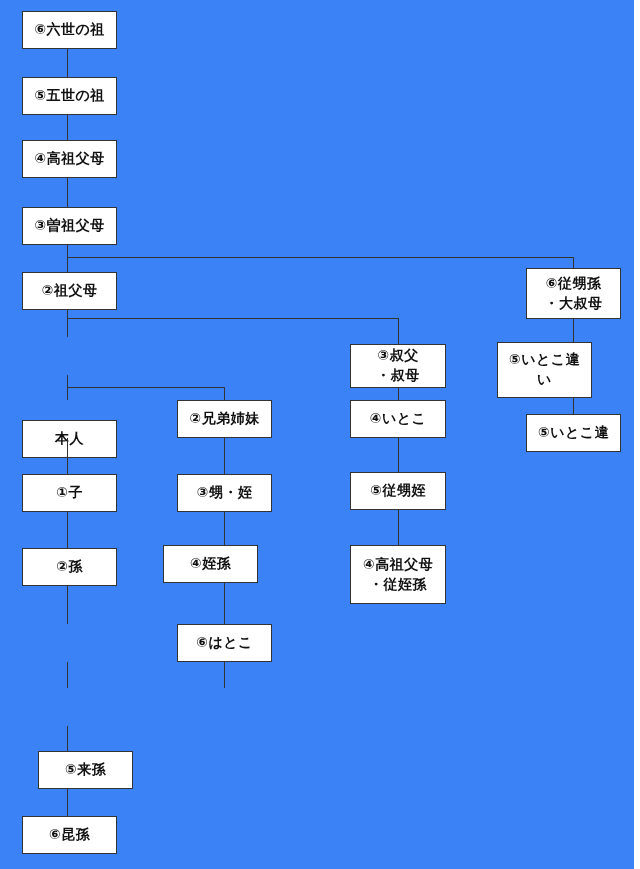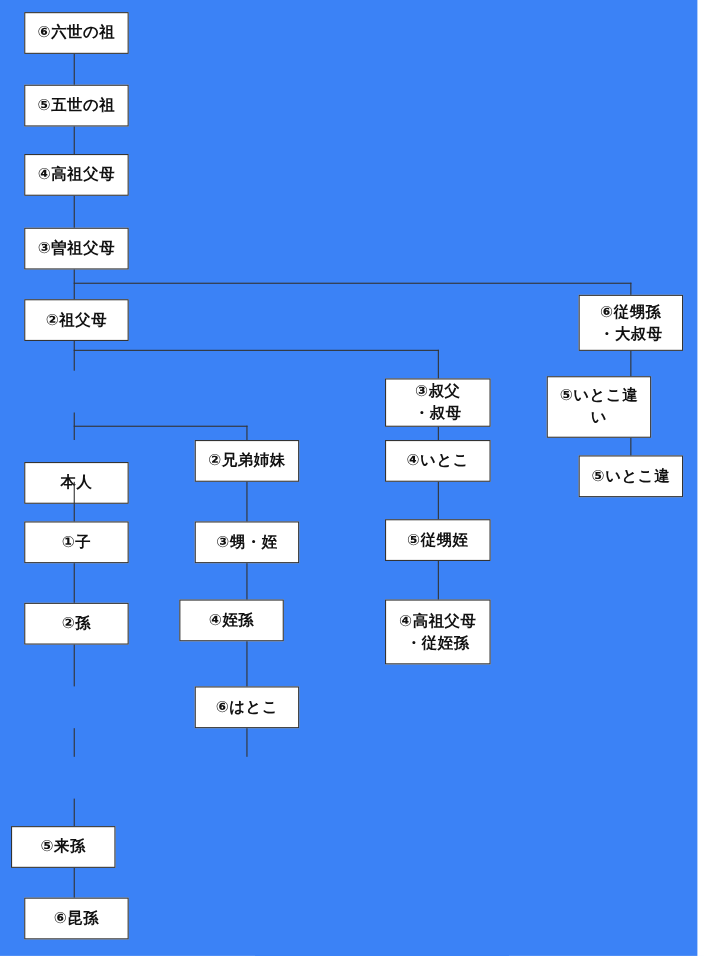--- a/index.html
+++ b/index.html
@@ -30,21 +30,21 @@
 <div id="canvas">
 
   <div class="node" style="left:22px;top:11px;width:95px;height:38px">⑥六世の祖</div>
   <div class="node" style="left:22px;top:77px;width:95px;height:38px">⑤五世の祖</div>
   <div class="node" style="left:22px;top:140px;width:95px;height:38px">④高祖父母</div>
   <div class="node" style="left:22px;top:207px;width:95px;height:38px">③曽祖父母</div>
   <div class="node" style="left:22px;top:272px;width:95px;height:38px">②祖父母</div>
   <div class="node" style="left:22px;top:420px;width:95px;height:38px">本人</div>
   <div class="node" style="left:22px;top:474px;width:95px;height:38px">①子</div>
   <div class="node" style="left:22px;top:548px;width:95px;height:38px">②孫</div>
-  <div class="node" style="left:10px;top:751px;width:95px;height:38px">⑤来孫</div>
+  <div class="node" style="left:38px;top:751px;width:95px;height:38px">⑤来孫</div>
   <div class="node" style="left:22px;top:816px;width:95px;height:38px">⑥昆孫</div>
 
   <div class="node" style="left:177px;top:400px;width:95px;height:38px">②兄弟姉妹</div>
   <div class="node" style="left:177px;top:474px;width:95px;height:38px">③甥・姪</div>
   <div class="node" style="left:163px;top:545px;width:95px;height:38px">④姪孫</div>
   <div class="node" style="left:177px;top:624px;width:95px;height:38px">⑥はとこ</div>
 
   <div class="node" style="left:350px;top:344px;width:96px;height:44px">③叔父
 ・叔母</div>
   <div class="node" style="left:350px;top:400px;width:96px;height:38px">④いとこ</div>

